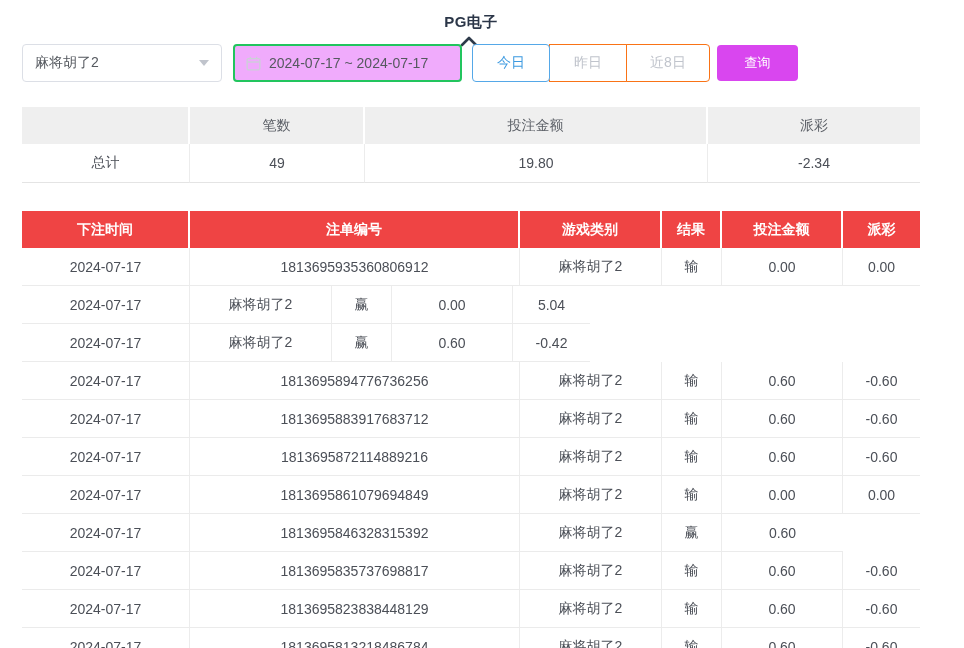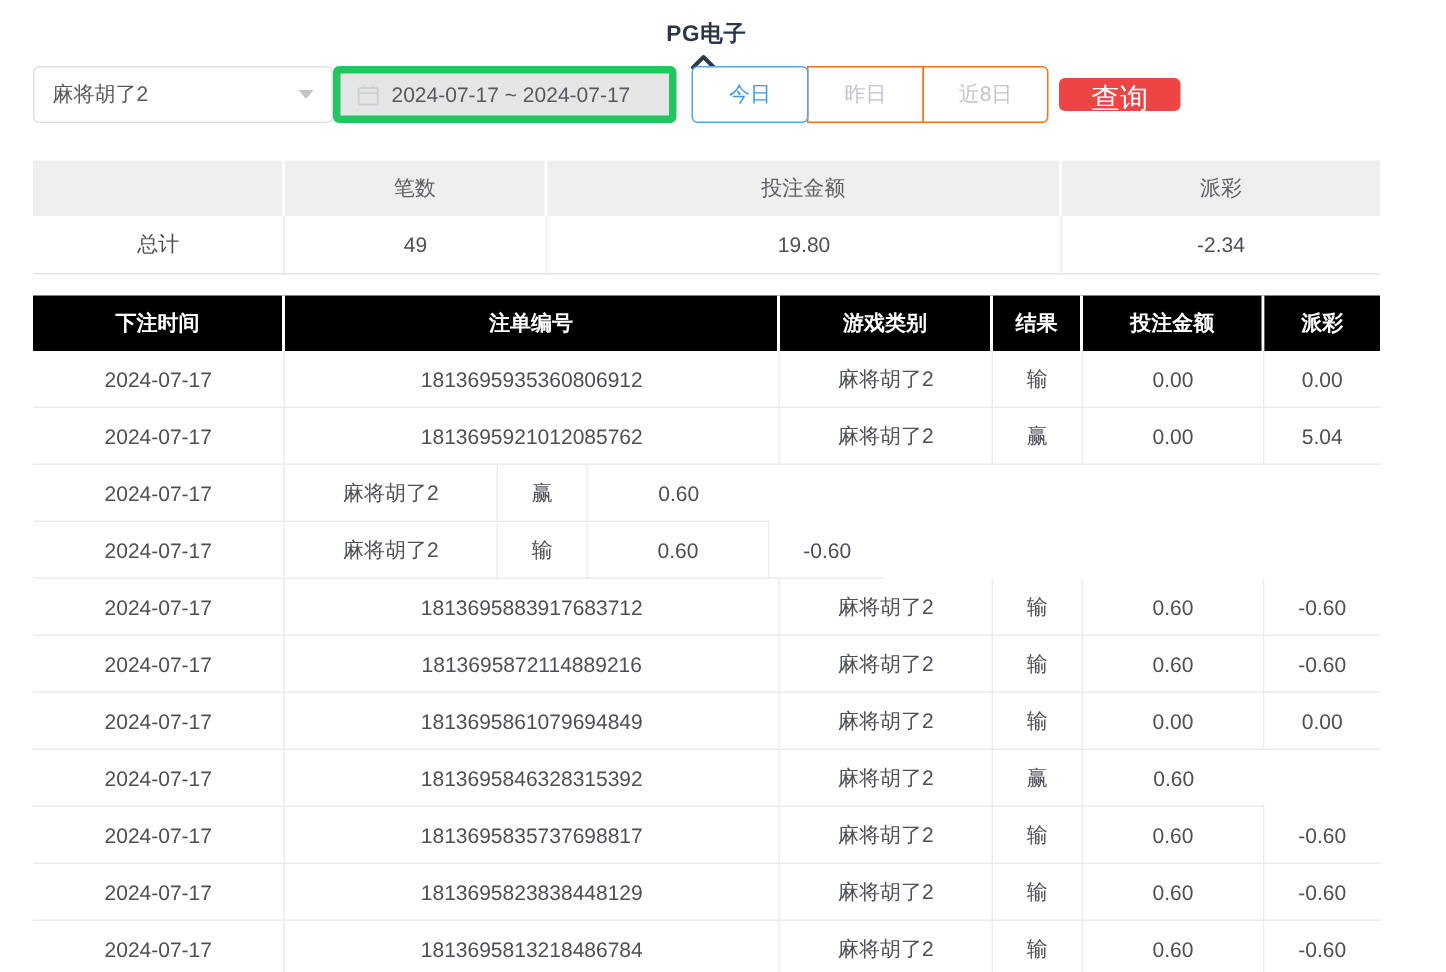--- a/index.html
+++ b/index.html
@@ -14,51 +14,51 @@
   .panel-header { display:flex; justify-content:space-between; align-items:center; padding-top:13px; height:28px;flex-direction:column; }
   .panel-title { font-size:15px; font-weight:bold; color:#2b3648; letter-spacing:.5px; }
   .collapse-btn { margin-right:4px; cursor:pointer; background:none; border:none; padding:2px; line-height:0; }
 
   
   .filters { display:flex; align-items:center; margin-top:16px; height:38px; }
   .select-box { width:200px; height:38px; border:1px solid #dcdfe6; border-radius:4px;
     display:flex; align-items:center; justify-content:space-between; padding:0 12px; background:#fff; cursor:pointer; }
   .select-value { font-size:14px; color:#55595f; }
   .caret-down { width:0; height:0; border-left:5px solid transparent; border-right:5px solid transparent; border-top:6px solid #c0c4cc; }
-  .date-box { width:229px; height:38px; border:5px solid #22c55e; border-radius:4px;
-    display:flex; align-items:center; padding:0 11px; background:#e5e5e5; cursor:pointer; }
+  .date-box { margin-left:11px; width:229px; height:38px; border:2px solid #22c55e; border-radius:4px;
+    display:flex; align-items:center; padding:0 11px; background:#f0abfc; cursor:pointer; }
   .date-value { font-size:14px; color:#55595f; margin-left:8px; white-space:nowrap; }
 
   .quick-group { display:flex; margin-left:10px; }
   .quick-btn { min-width:78px; height:38px; padding:0 10px; background:#fff; border:1px solid #f97316;
     color:#c0c4cc; font-size:14px; margin-left:-1px; cursor:pointer; font-family:inherit; }
   .quick-btn:first-child { border-radius:4px 0 0 4px; margin-left:0; }
   .quick-btn:last-child { border-radius:0 4px 4px 0; min-width:84px; }
   .quick-btn.active { border:1px solid #55a8e8; color:#3d9ae0; border-radius:4px; position:relative; z-index:1; }
 
-  .search-btn { margin-left:7px; width:81px; height:22px; border:none; border-radius:4px;
-    background:#ef4444; color:#ffffff; font-size:19px; cursor:pointer; font-family:inherit; }
+  .search-btn { margin-left:7px; width:81px; height:36px; border:none; border-radius:4px;
+    background:#d946ef; color:#ffffff; font-size:13px; cursor:pointer; font-family:inherit; }
 
   
   .cell { display:flex; align-items:center; justify-content:center; font-size:14px; }
 
   
   .summary { margin-top:25px; }
   .s-head { display:flex; }
   .s-head .cell { height:37px; background:#efefef; color:#5b5f66; border-right:2px solid #ffffff; }
   .s-head .cell:last-child { border-right:none; }
   .s-row { display:flex; }
   .s-row .cell { height:39px; background:#ffffff; color:#4b4f57; border-right:1px solid #ececec; border-bottom:1px solid #e4e4e4; }
   .s-row .cell:last-child { border-right:none; }
   .sc0 { width:168px; } .sc1 { width:175px; } .sc2 { width:343px; } .sc3 { width:212px; }
 
   
   .records { margin-top:14px; }
   .r-head { display:flex; }
-  .r-head .cell { height:37px; background:#000000; color:#ffffff; font-weight:bold; border-right:2px solid #ffffff; }
+  .r-head .cell { height:37px; background:#ef4444; color:#ffffff; font-weight:bold; border-right:2px solid #ffffff;margin-top:14px; }
   .r-head .cell:last-child { border-right:none; }
   .r-row { display:flex; }
   .r-row .cell { height:38px; background:#ffffff; color:#4b4f57; border-right:1px solid #ececec; border-bottom:1px solid #ebebeb; }
   .r-row .cell:last-child { border-right:none; }
   .rc0 { width:168px; } .rc1 { width:330px; } .rc2 { width:142px; } .rc3 { width:60px; } .rc4 { width:121px; } .rc5 { width:77px; }
 
   .neg { color:#f15b5b; }
 </style>
 </head>
 <body>
@@ -131,34 +131,35 @@
         <div class="r-row">
           <div class="cell rc0">2024-07-17</div>
           <div class="cell rc1">1813695935360806912</div>
           <div class="cell rc2">麻将胡了2</div>
           <div class="cell rc3">输</div>
           <div class="cell rc4">0.00</div>
           <div class="cell rc5">0.00</div>
         </div>
         <div class="r-row">
           <div class="cell rc0">2024-07-17</div>
-          <div class="cell rc1">1813695921012085762</div>
           <div class="cell rc2">麻将胡了2</div>
           <div class="cell rc3">赢</div>
           <div class="cell rc4">0.00</div>
           <div class="cell rc5">5.04</div>
         </div>
         <div class="r-row">
           <div class="cell rc0">2024-07-17</div>
           <div class="cell rc2">麻将胡了2</div>
           <div class="cell rc3">赢</div>
           <div class="cell rc4">0.60</div>
-        </div>
-        <div class="r-row">
-          <div class="cell rc0">2024-07-17</div>
+          <div class="cell rc5 neg">-0.42</div>
+        </div>
+        <div class="r-row">
+          <div class="cell rc0">2024-07-17</div>
+          <div class="cell rc1">1813695894776736256</div>
           <div class="cell rc2">麻将胡了2</div>
           <div class="cell rc3">输</div>
           <div class="cell rc4">0.60</div>
           <div class="cell rc5 neg">-0.60</div>
         </div>
         <div class="r-row">
           <div class="cell rc0">2024-07-17</div>
           <div class="cell rc1">1813695883917683712</div>
           <div class="cell rc2">麻将胡了2</div>
           <div class="cell rc3">输</div>

